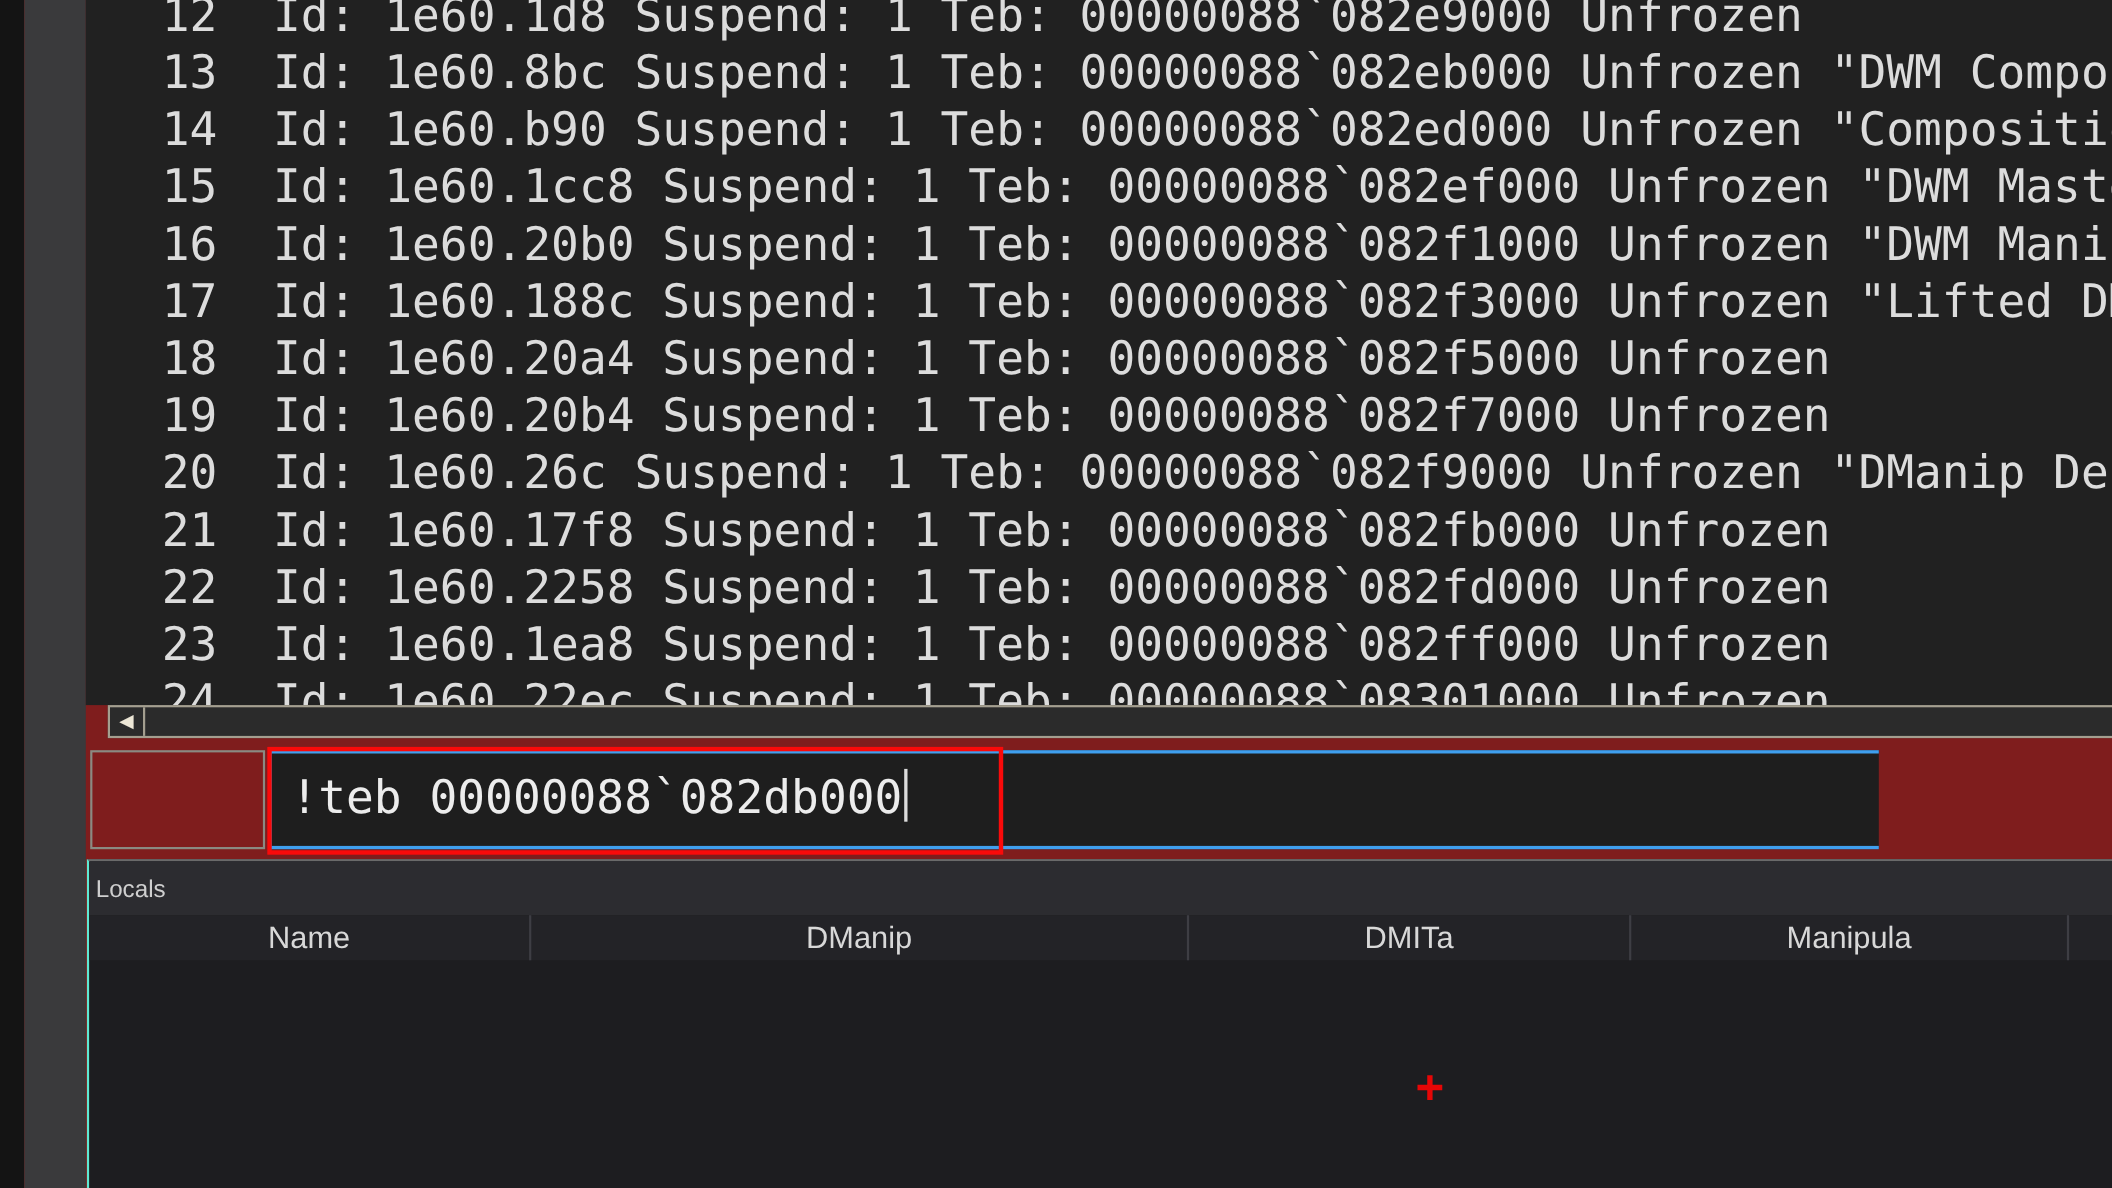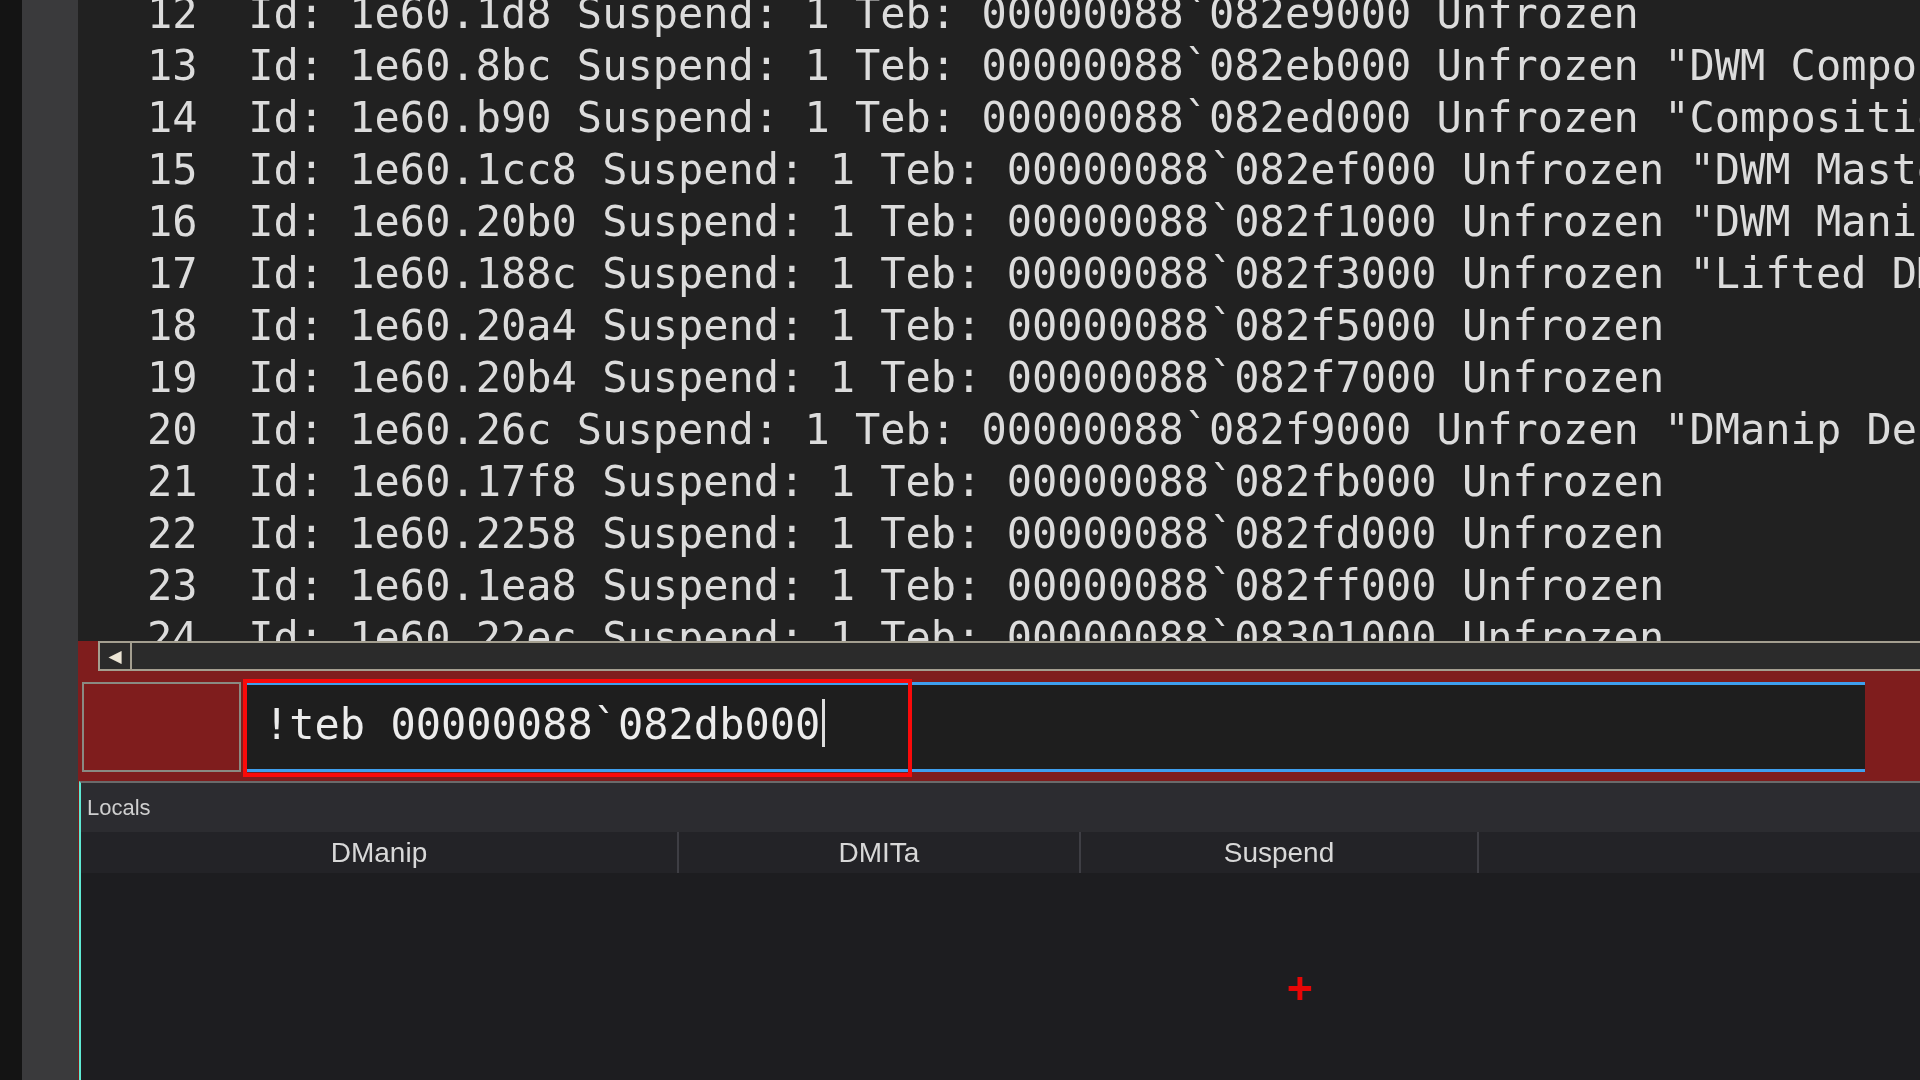--- a/index.html
+++ b/index.html
@@ -17,21 +17,21 @@
   #hscroll{position:absolute;left:76px;top:641px;width:1844px;height:30px;
            background:#2b2b2b;border:2px solid #a49f90;box-sizing:border-box;display:flex;}
   #hscroll-btn{width:32px;height:100%;border-right:2px solid #a49f90;box-sizing:border-box;
                display:flex;align-items:center;justify-content:center;}
   #hscroll-btn span{color:#ece6d6;font-size:17px;line-height:1;font-family:"DejaVu Sans",sans-serif;}
   #hscroll-track{flex:1;}
   
   #prompt-box{position:absolute;left:60px;top:682px;width:159px;height:90px;
               border:2px solid #8a8a82;box-sizing:border-box;color:#e0e0e0;
               font-size:42px;line-height:86px;padding-left:6px;white-space:pre;}
-  #cmd-input{position:absolute;left:222px;top:682px;width:1621px;height:90px;
+  #cmd-input{position:absolute;left:222px;top:682px;width:1464px;height:90px;
              border-top:3px solid #3f9fee;border-bottom:3px solid #3f9fee;border-left:3px solid #3f9fee;
              box-sizing:border-box;background:#1e1e1e;color:#ececec;
              font-size:42px;line-height:80px;padding-left:17px;white-space:pre;}
   #cmd-caret{display:inline-block;width:3px;height:48px;background:#dcdcdc;
              vertical-align:-8px;margin-left:2px;}
   #red-box{position:absolute;left:221px;top:679px;width:669px;height:98px;
            border:4px solid #fa0a0a;box-sizing:border-box;z-index:5;}
   
   #locals{position:absolute;left:57px;top:781px;width:1863px;height:299px;
           border-top:2px solid #6a6a6a;border-left:2px solid #5eead4;box-sizing:border-box;
@@ -70,23 +70,24 @@
     <span>0:031&gt;</span>
   </div>
 
   <div id="cmd-input"><span>!teb 00000088`082db000</span><span id="cmd-caret"></span></div>
 
   <div id="red-box"></div>
 
   <div id="locals">
     <div id="locals-title">Locals</div>
     <div id="locals-header">
+      <div class="hcell hc-name">Name</div>
       <div class="hcell hc-value">DManip</div>
       <div class="hcell hc-type">DMITa</div>
-      <div class="hcell hc-location">Suspend</div>
+      <div class="hcell hc-location">Manipula</div>
       <div class="hcell hc-rest"></div>
     </div>
     <div id="locals-body">
       <div id="plus-marker">+</div>
     </div>
   </div>
 
 </div>
 
 </body></html>

